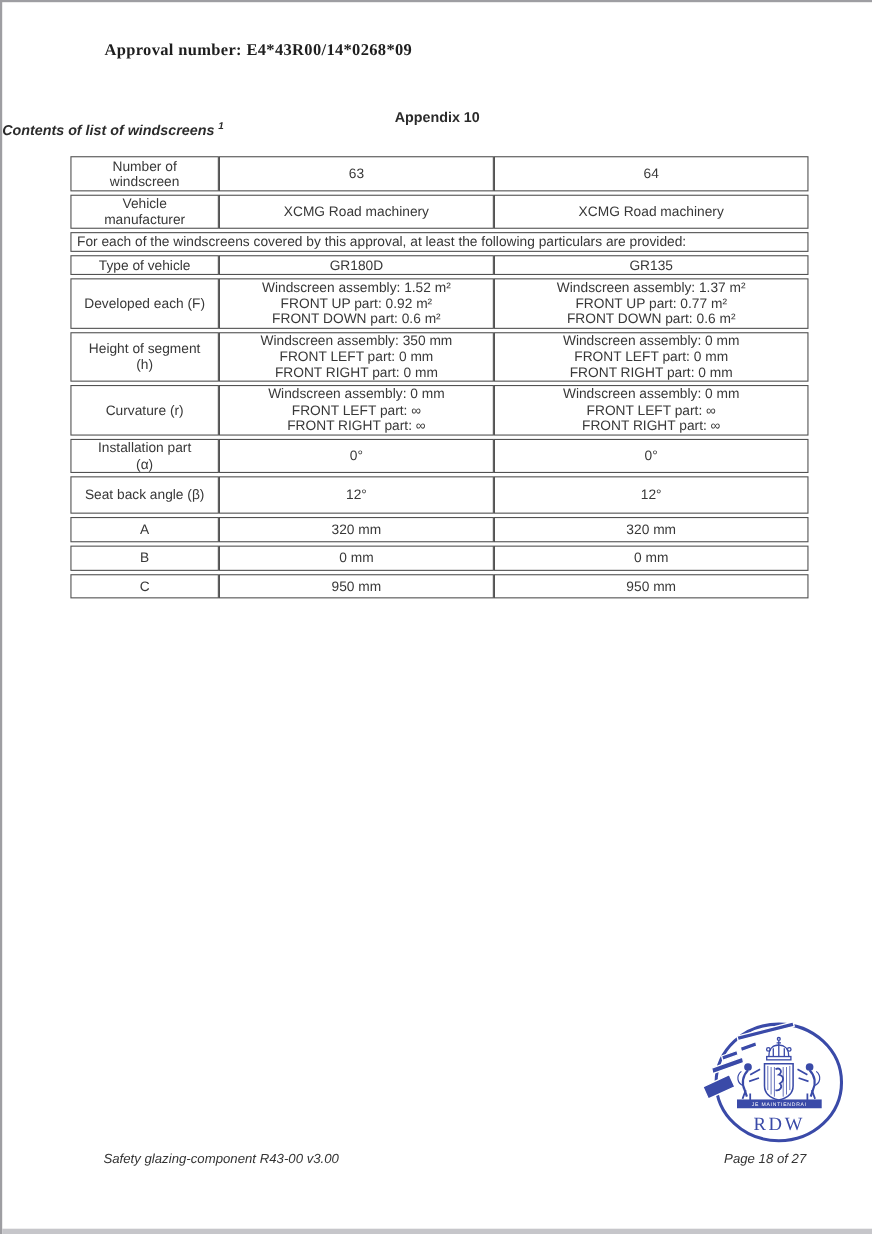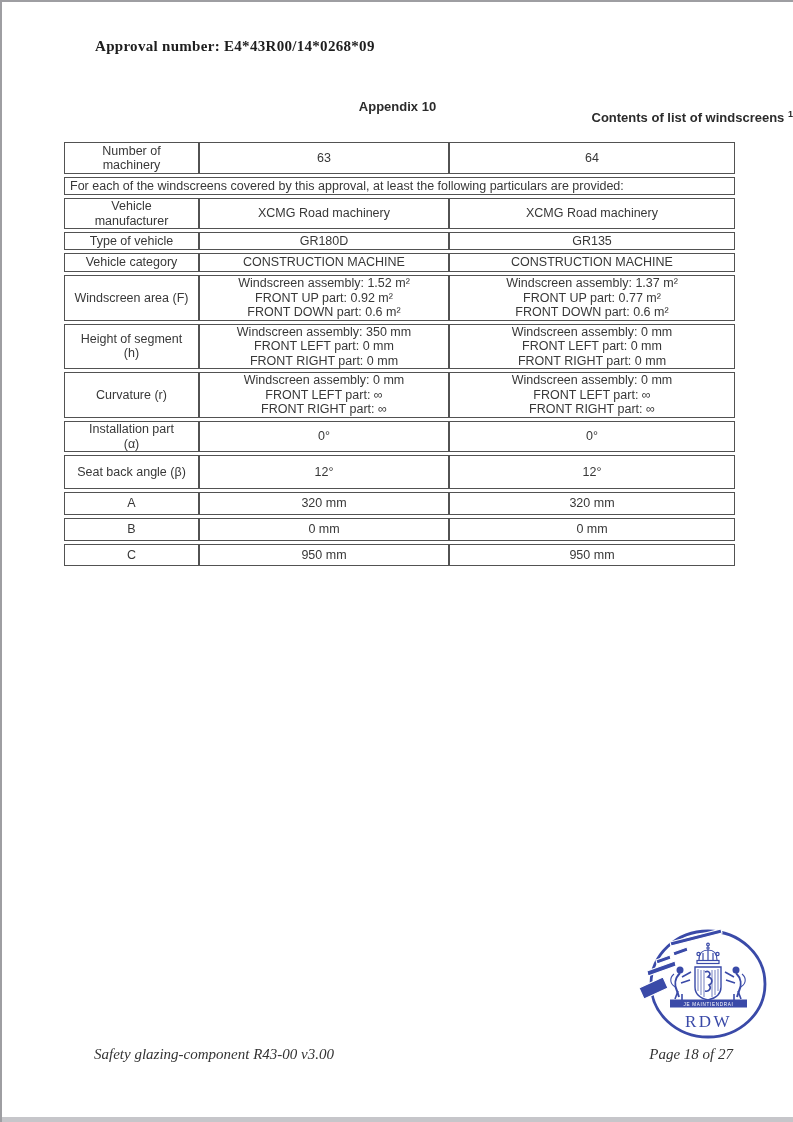--- a/index.html
+++ b/index.html
@@ -26,40 +26,40 @@
     font-family:"Liberation Serif", serif;
     font-weight:bold;font-size:15px;color:#1e1e1e;
     letter-spacing:0.3px;
   }
   .title1{
     position:absolute;left:0;top:84px;width:100%;
     text-align:center;font-weight:bold;font-size:13px;color:#2b2b2b;margin-top:13px;
   }
   .title2{
     position:absolute;left:0;top:107px;width:100%;
-    text-align:right;font-weight:bold;font-size:13px;color:#2b2b2b;
+    text-align:left;font-weight:bold;font-size:13px;color:#2b2b2b;font-style:italic;
   }
   .title2 sup{font-size:9px;}
   table.ws{
     position:absolute;left:62px;top:137px;
     width:671px;
     border-collapse:separate;border-spacing:0 3px;
     table-layout:fixed;
     font-size:12.5px;line-height:14.5px;color:#383838;
   }
   table.ws td{
     border:1px solid #525252;
     text-align:center;vertical-align:middle;
     padding:0 4px;overflow:hidden;
   }
   table.ws td.note{text-align:left;padding-left:5px;}
   .ftr{
     position:absolute;top:1044px;
-    font-family:Liberation Serif, serif;
-    font-style:italic;font-size:15px;color:#333;
+    font-family:Liberation Sans, sans-serif;
+    font-style:italic;font-size:12px;color:#333;
   }
   .ftr.left{left:92px;}
   .ftr.right{right:60px;text-align:center;}
   .stamp{position:absolute;left:630px;top:923px;width:163px;height:125px;}
 </style>
 </head>
 <body>
 
 <div class="page">
 
@@ -72,53 +72,48 @@
     <colgroup>
         <col style="width:135px">
         <col style="width:250px">
         <col style="width:286px">
       </colgroup>
 
     <tbody>
         <tr style="height:32px">
       <td>
         <div>Number of</div>
-        <div>machinery</div>
+        <div>windscreen</div>
       </td>
       <td>63</td>
       <td>64</td>
     </tr>
 
+    <tr style="height:31px">
+      <td>
+        <div>Vehicle</div>
+        <div>manufacturer</div>
+      </td>
+      <td>XCMG Road machinery</td>
+      <td>XCMG Road machinery</td>
+    </tr>
+
     <tr style="height:18px">
       <td class="note" colspan="3">For each of the windscreens covered by this approval, at least the following particulars are provided:</td>
-    </tr>
-
-    <tr style="height:31px">
-      <td>
-        <div>Vehicle</div>
-        <div>manufacturer</div>
-      </td>
-      <td>XCMG Road machinery</td>
-      <td>XCMG Road machinery</td>
     </tr>
 
     <tr style="height:18px">
       <td>Type of vehicle</td>
       <td>GR180D</td>
       <td>GR135</td>
     </tr>
 
-    <tr style="height:19px">
-      <td>Vehicle category</td>
-      <td>CONSTRUCTION MACHINE</td>
-      <td>CONSTRUCTION MACHINE</td>
-    </tr>
 
     <tr style="height:44px">
-      <td>Windscreen area (F)</td>
+      <td>Developed each (F)</td>
       <td>
         <div>Windscreen assembly: 1.52 m²</div>
         <div>FRONT UP part: 0.92 m²</div>
         <div>FRONT DOWN part: 0.6 m²</div>
       </td>
       <td>
         <div>Windscreen assembly: 1.37 m²</div>
         <div>FRONT UP part: 0.77 m²</div>
         <div>FRONT DOWN part: 0.6 m²</div>
       </td>

